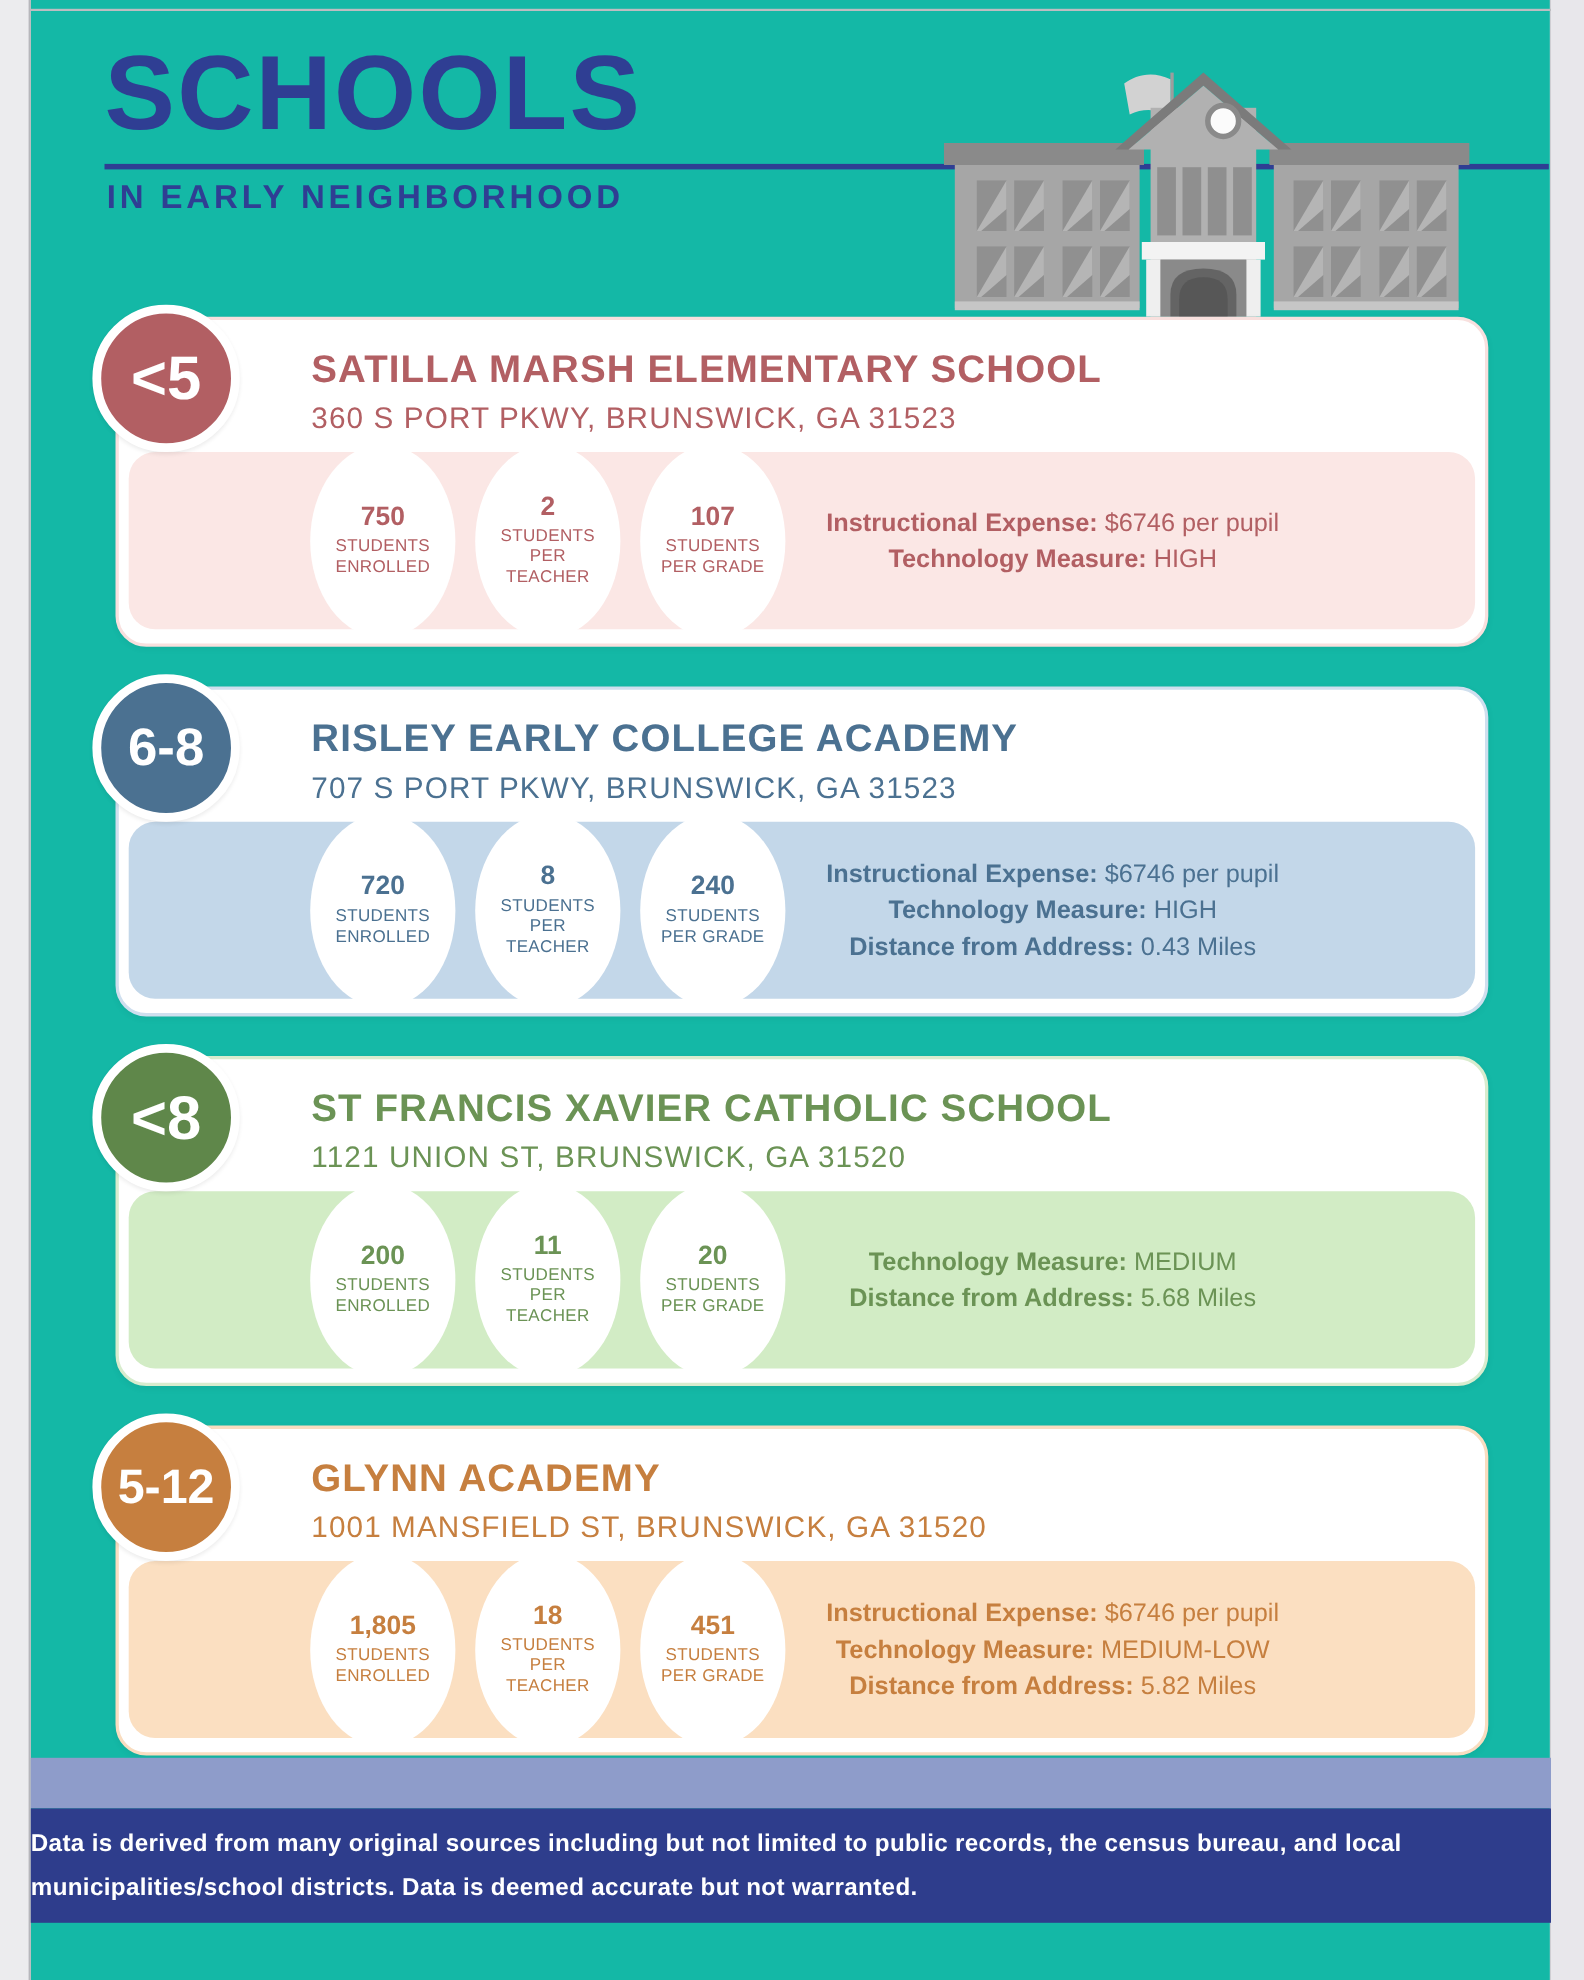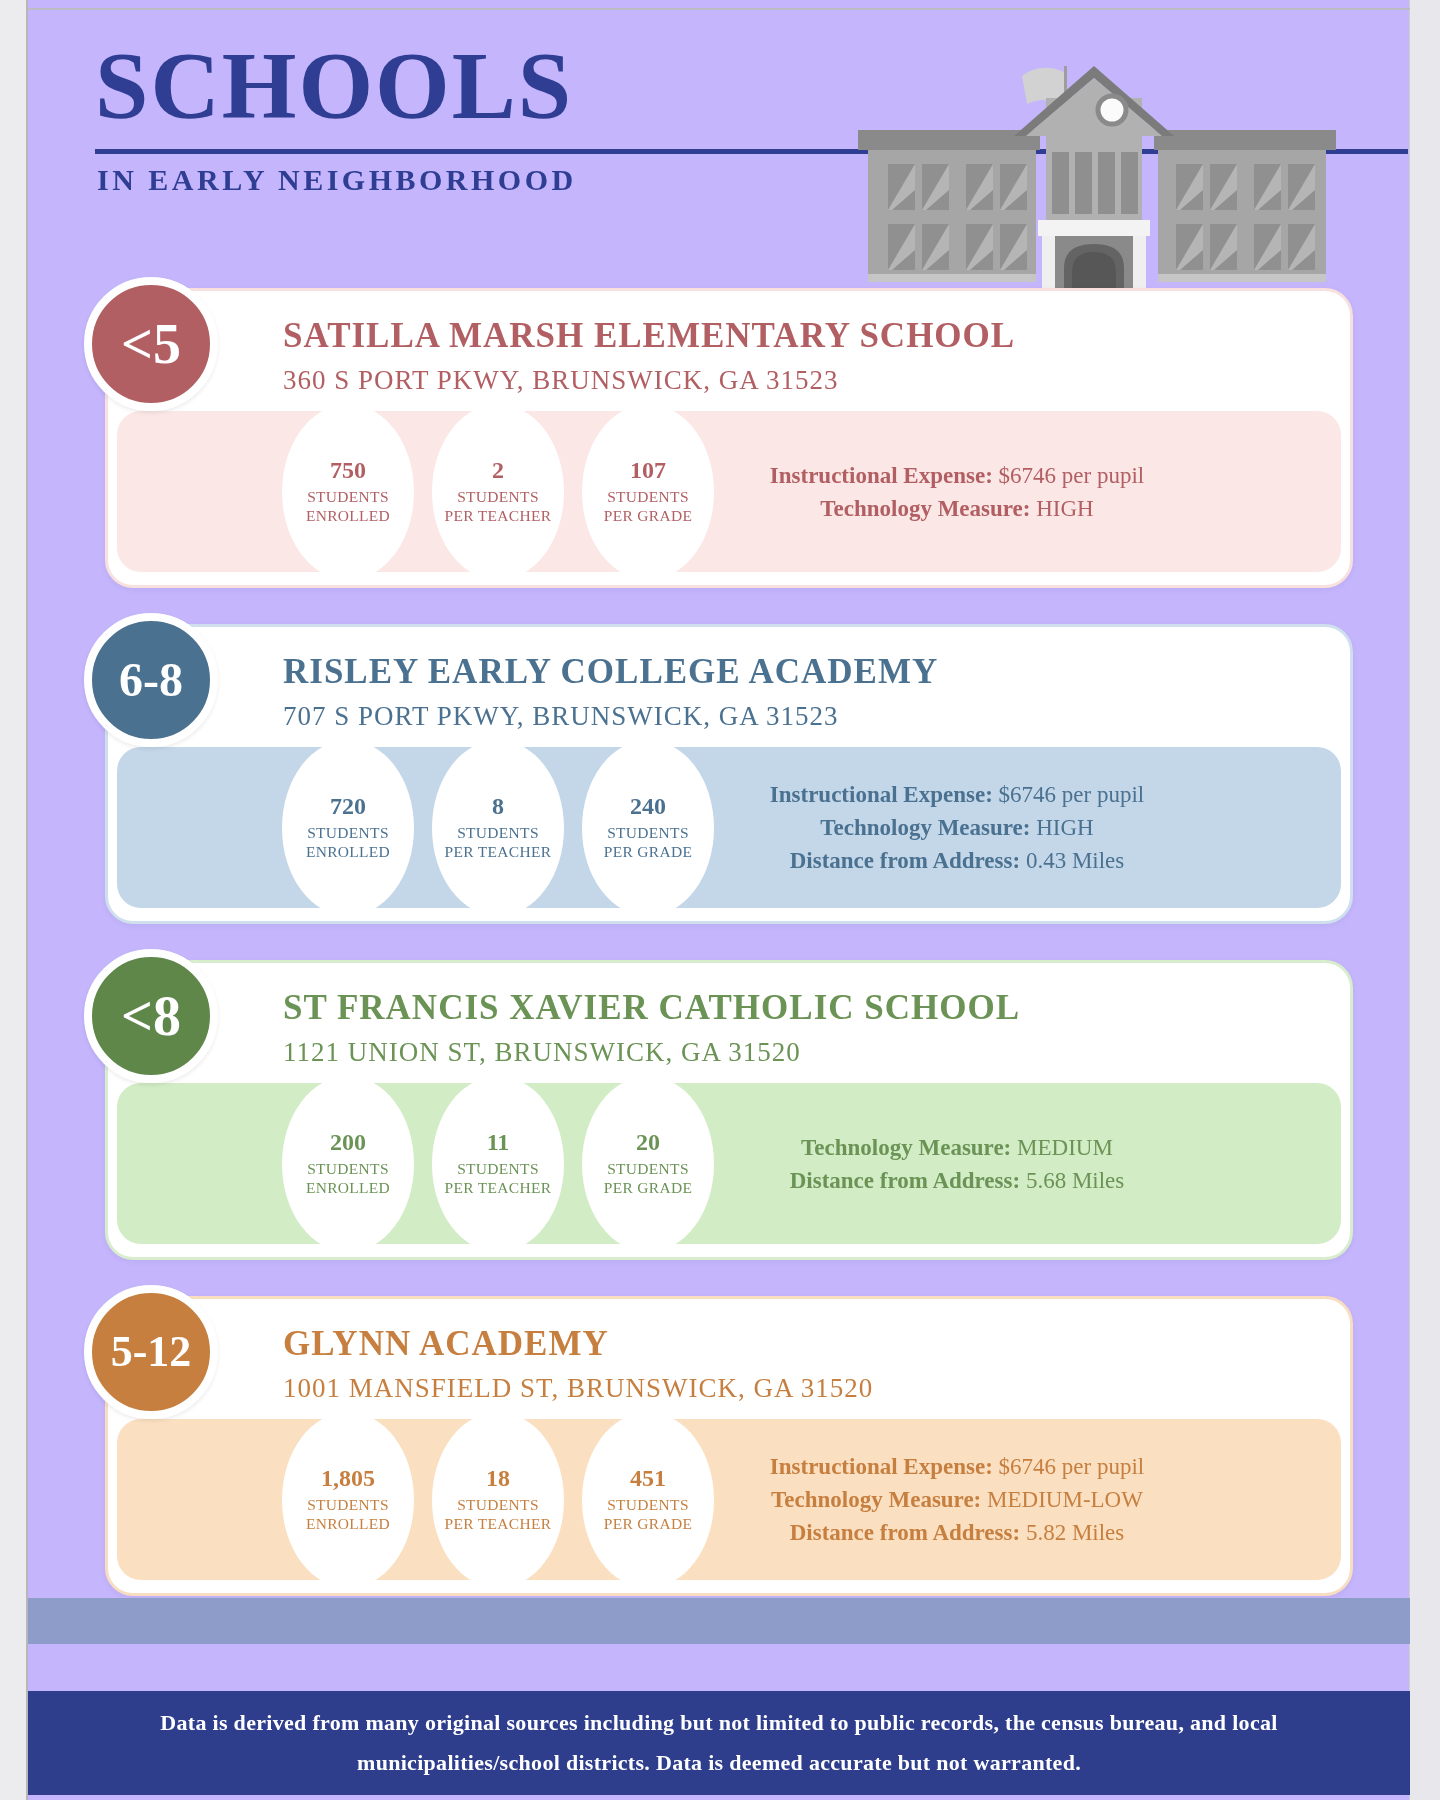--- a/index.html
+++ b/index.html
@@ -1,17 +1,17 @@
 <!DOCTYPE html>
 <html><head>
 <meta charset="utf-8">
 <style>
   html,body{margin:0;padding:0;background:#ffffff;}
-  .page{position:relative;width:1440px;height:1800px;background:#c4b5fd;overflow:hidden;
-        font-family:Liberation Serif, serif;}
+  .page{position:relative;width:1440px;height:1800px;background:#14b8a6;overflow:hidden;
+        font-family:Liberation Sans, sans-serif;}
 
   
   .edge-left{position:absolute;left:0;top:0;width:26px;height:100%;background:#ececee;border-right:2px solid #b7b7bb;}
   .edge-right{position:absolute;right:0;top:0;width:30px;height:100%;background:#e8e7eb;border-left:1px solid #cfced3;}
   .edge-top{position:absolute;left:28px;right:30px;top:8px;height:2px;background:#bdbdc1;}
 
   
   .title{position:absolute;left:95px;top:30px;font-size:96px;font-weight:700;letter-spacing:2px;color:#2f3e93;}
   .title-underline{position:absolute;left:95px;top:149px;width:1313px;height:5px;background:#2f3e93;}
   .subtitle{position:absolute;left:97px;top:163px;font-size:30px;font-weight:700;letter-spacing:3.5px;color:#2f3e93;}
@@ -60,21 +60,21 @@
 
   .card--hs{border-color:#f9ddc0;}
   .card--hs .badge{background:#c67f3f;font-size:44px;}
   .card--hs .school-name,.card--hs .school-address,.card--hs .stat-value,
   .card--hs .stat-label,.card--hs .info{color:#c67f3f;}
   .card--hs .panel{background:#fbdfc1;}
 
   
   .strip{position:absolute;left:28px;right:30px;top:1598px;height:46px;background:#8e9cca;}
   .footer{position:absolute;left:28px;right:30px;top:1644px;height:104px;background:#2e3d8c;color:#ffffff;
-          display:flex;flex-direction:column;align-items:center;justify-content:center;margin-top:47px;}
+          display:flex;flex-direction:column;align-items:flex-start;justify-content:center;}
   .footer div{font-size:22px;font-weight:700;letter-spacing:.3px;line-height:40px;white-space:nowrap;}
 </style>
 </head>
 <body>
 
 <div class="page">
   <div class="edge-left"></div>
   <div class="edge-right"></div>
   <div class="edge-top"></div>
 

